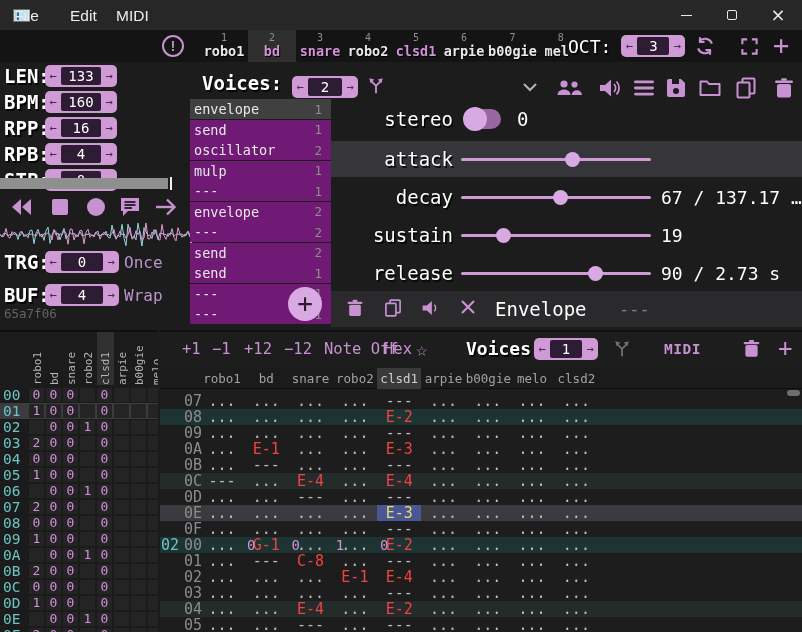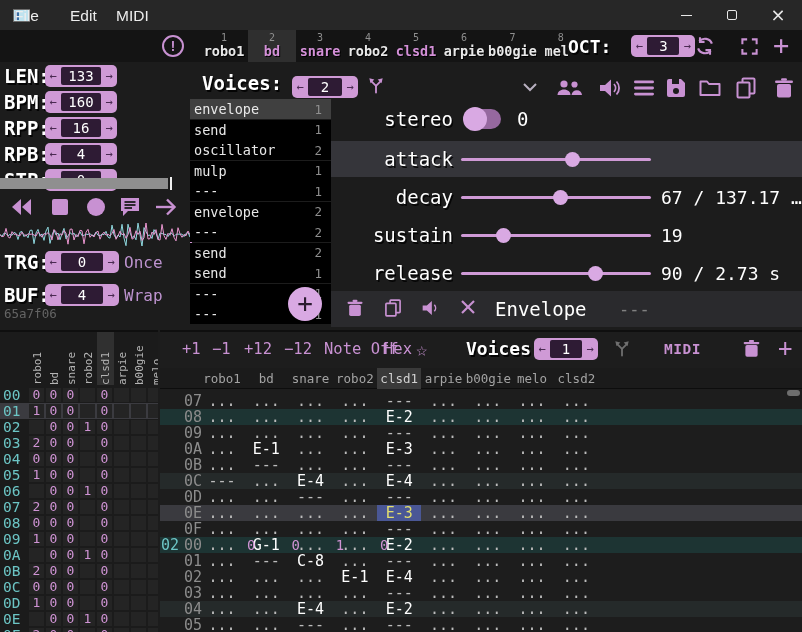--- a/index.html
+++ b/index.html
@@ -25,21 +25,21 @@
             font-family:"Liberation Sans",sans-serif;font-size:15.5px}
   .warnicon{position:absolute;left:162px;top:35px;width:22px;height:22px;border:2px solid #c891d2;
             border-radius:50%;color:#c891d2;font-size:14px;font-weight:bold;text-align:center;line-height:18px}
   #tabs{position:absolute;left:200px;top:30px;width:368px;height:32px;display:flex;overflow:hidden}
   .tab{flex:0 0 48px;display:flex;flex-direction:column;align-items:center;justify-content:center;line-height:1}
   .tab .n{font-size:10px;color:#8f8f8f;margin-bottom:2px}
   .tab .t{font-size:13.5px;font-weight:bold;color:#e8e8e8;text-shadow:1px 1px 0 #000}
   .tab.pink .t{color:#d490d8}
   .tab.sel{background:#2f2f2f}
   .octgroup{position:absolute;left:568px;top:30px;height:32px;display:flex;align-items:center}
-  .octlabel{font-size:18px;font-weight:bold;color:#fff;margin-right:20px}
+  .octlabel{font-size:18px;font-weight:normal;color:#fff;margin-right:10px}
   .topicon{position:absolute;top:35px}
 
   
   .stepper{display:inline-flex;align-items:stretch;height:22px;background:#cf9ad6;border-radius:5px;overflow:hidden;vertical-align:middle}
   .stepper .a{width:16px;display:flex;align-items:center;justify-content:center;color:#4a2a52;font-size:12px}
   .stepper .v{flex:1;background:#2e1b34;color:#fff;display:flex;align-items:center;justify-content:center;
               font-size:14px;margin:2px 0;border-radius:2px;min-width:28px}
 
   
   .setrow{position:absolute;left:0;width:190px;height:24px;display:flex;align-items:center}
@@ -52,21 +52,21 @@
   .version{position:absolute;left:4px;top:306px;font-size:12.5px;color:#646464}
   .edge-mark{position:absolute;left:190px;width:2px}
 
   
   .voiceslabel{position:absolute;left:202px;top:72px;font-size:19px;font-weight:bold;color:#fff}
   .vstep{position:absolute;left:292px;top:76px;width:66px}
   .hicon{position:absolute;top:76px;width:24px;height:24px}
 
   
   #unitlist{position:absolute;left:190px;top:99px;width:141px;height:226px;overflow:hidden}
-  .urow{height:20px;margin-bottom:.5px;background:#000000;display:flex;align-items:center}
+  .urow{height:20px;margin-bottom:.5px;background:#701a75;display:flex;align-items:center}
   .urow.sel{background:#404040}
   .urow .un{font-size:13.5px;color:#e8e8e8;padding-left:4px}
   .urow .uc{margin-left:auto;padding-right:9px;font-size:12.5px;color:#8f8f8f}
   .plusbtn{position:absolute;left:288px;top:287px;width:34px;height:34px;border-radius:50%;background:#d9a9e3;
            color:#2b1b30;font-size:26px;line-height:32px;text-align:center}
 
   
   #editor{position:absolute;left:331px;top:62px;width:471px;height:268px}
   .srow{position:absolute;left:0;width:471px;height:36px;display:flex;align-items:center}
   .srow.hl{background:#35353a}
@@ -92,21 +92,21 @@
   .thname{position:absolute;top:0;width:44px;height:21px;line-height:21px;text-align:center;font-size:12.5px;color:#a3a3a3}
   .thname.active{background:#3a3a3a;color:#d0d0d0}
   #trows{position:absolute;left:0;top:58px;width:642px;height:244px;overflow:hidden}
   .trow{position:relative;height:16px;line-height:16px;font-size:15px}
   .trow.beat{background:#252a2a}
   .trow.play{background:#1d3433}
   .trow.cursor{background:#3a3a3f}
   .tord{position:absolute;left:0;width:20px;text-align:center;color:#6cc5c5}
   .tnum{position:absolute;left:20px;width:26px;text-align:center;color:#8c8c8c}
   .tcell{position:absolute;top:0;width:44px;height:16px;text-align:center;color:#bcbcbc}
-  .tcell.note{color:#ffffff}
+  .tcell.note{color:#ef4444}
   .tcell.sel{background:#4a5795;color:#e3de6d}
   .tpre{position:absolute;top:0;width:12px;text-align:center;color:#cf93d4;font-size:14px}
   .tscroll{position:absolute;right:2px;top:58px;width:13px;height:6px;border-radius:3px;background:#6e6e6e}
 
   
   #orderpanel{position:absolute;left:0;top:330px;width:158px;height:302px;background:#1b1b1b;border-top:2px solid #0f0f0f;overflow:hidden}
   .ocolbox{position:absolute;left:97px;top:0;width:17px;height:53px;background:#303030}
   .olab{position:absolute;top:0;height:53px;width:17px;writing-mode:vertical-rl;transform:rotate(180deg);
         font-size:11px;color:#b4b4b4;display:flex;align-items:center}
   .orow{position:absolute;left:0;width:158px;height:16px}

